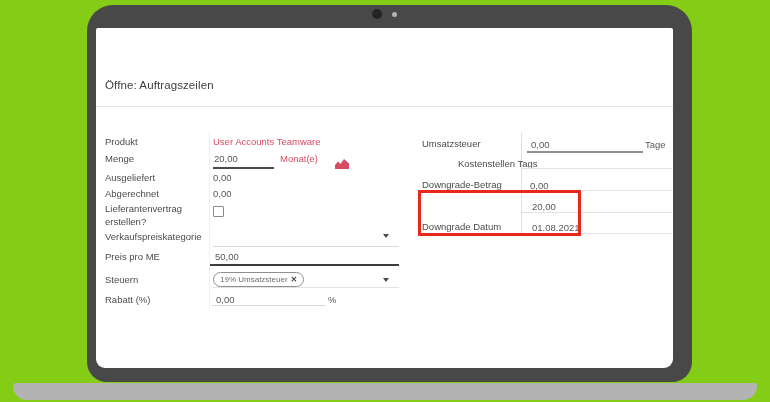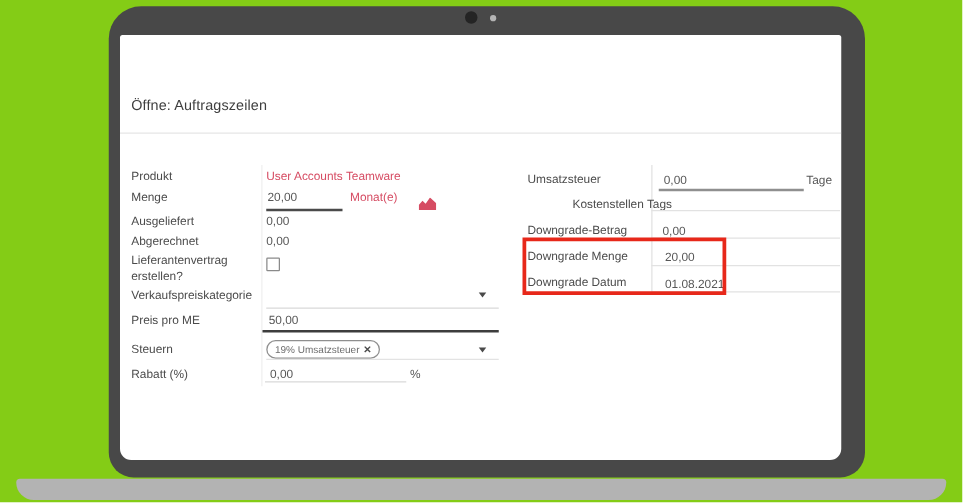--- a/index.html
+++ b/index.html
@@ -110,21 +110,20 @@
     <div class="hline" style="left:431px;top:123px;width:116px;background:#8f8f8f;height:2px;"></div>
     <span class="val" style="left:549px;top:111px;">Tage</span>
 
     <span class="lbl" style="left:326px;top:130px;padding-left:36px;">Kostenstellen Tags</span>
     <div class="hline" style="left:425px;top:140px;width:151px;background:#e2e2e2;"></div>
 
     <span class="lbl" style="left:326px;top:151px;">Downgrade-Betrag</span>
     <span class="val" style="left:434px;top:152px;">0,00</span>
     <div class="hline" style="left:425px;top:162px;width:151px;background:#e2e2e2;"></div>
 
-    <span class="lbl" style="left:326px;top:172px;">Downgrade Menge</span>
     <span class="val" style="left:436px;top:173px;">20,00</span>
     <div class="hline" style="left:425px;top:184px;width:151px;background:#e2e2e2;"></div>
 
     <span class="lbl" style="left:326px;top:193px;">Downgrade Datum</span>
     <span class="val" style="left:436px;top:194px;">01.08.2021</span>
     <div class="hline" style="left:425px;top:205px;width:151px;background:#e2e2e2;"></div>
 
     <div class="highlight"></div>
 
   </div>

